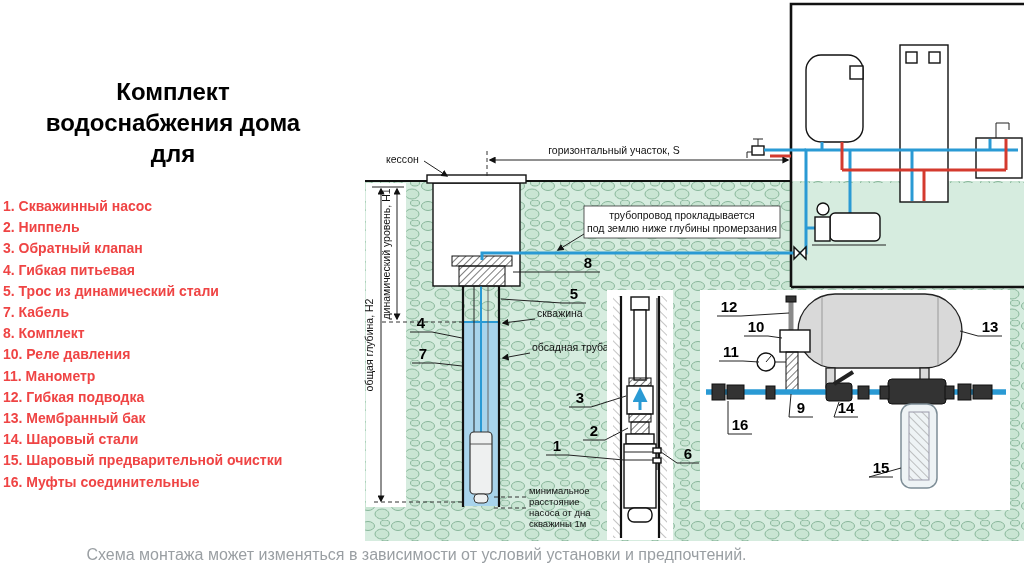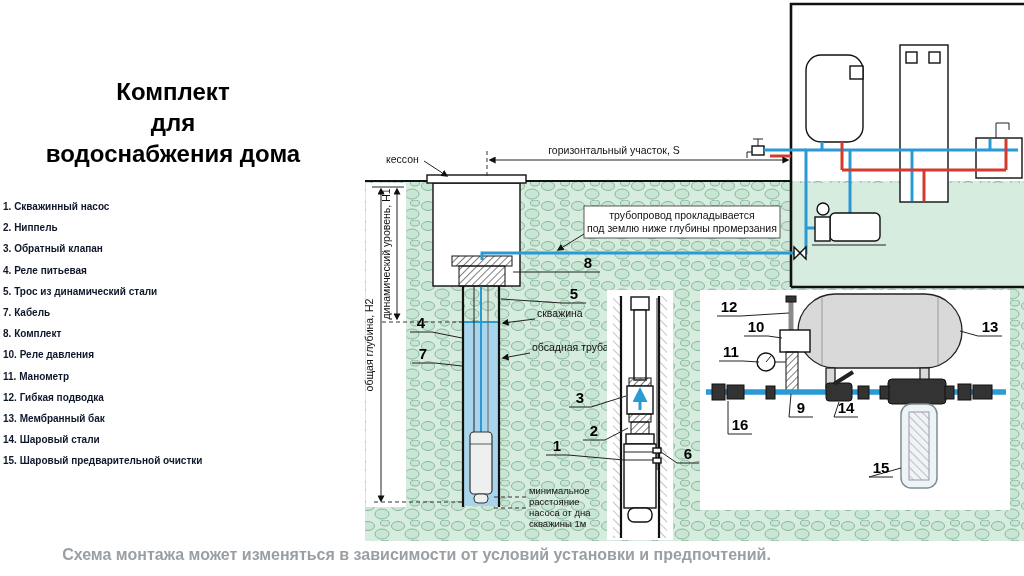--- a/index.html
+++ b/index.html
@@ -1,21 +1,21 @@
 <!DOCTYPE html>
 <html style="--ground-green: #d6ecdf; --stone-fill: #c9e5d3; --stone-line: #88b69a; --pipe-blue: #2a9ad4; --pipe-red: #d43a2e; --water-blue: #a8d4ec; --metal-gray: #d9d9d9; --fitting-dark: #333333; --footer-gray: #9a9fa3;"><head>
 <meta charset="utf-8">
 <style>
   *{margin:0;padding:0;box-sizing:border-box}
   html,body{width:1024px;height:576px;background:#fff;font-family:"Liberation Sans",sans-serif;overflow:hidden}
   .stage{position:absolute;left:0;top:0;width:1024px;height:576px;background:#fff}
   .title{position:absolute;left:8px;top:76px;width:330px;text-align:center;font-weight:bold;font-size:24px;line-height:31px;color:#000}
-  .legend{position:absolute;left:3px;top:196px;list-style:none;font-weight:bold;font-size:10px;line-height:21.2px;color:#0f172a;white-space:nowrap}
+  .legend{position:absolute;left:3px;top:196px;list-style:none;font-weight:bold;font-size:14px;line-height:21.2px;color:#ef4444;white-space:nowrap}
   .legend li span{display:inline}
-  .footer{position:absolute;left:0;top:546px;width:833px;text-align:center;font-weight:bold;font-size:16px;color:var(--footer-gray,#9a9fa3)}
+  .footer{position:absolute;left:0;top:546px;width:833px;text-align:center;font-weight:normal;font-size:16px;color:var(--footer-gray,#9a9fa3)}
   svg.diagram{position:absolute;left:0;top:0}
   svg text{font-family:"Liberation Sans",sans-serif}
   .lbl{font-size:10.5px;fill:#111}
   .lbl-s{font-size:9.5px;fill:#111}
   .co{font-size:15px;font-weight:bold;fill:#000}
   .leader{stroke:#222;stroke-width:1;fill:none}
   .dim{stroke:#222;stroke-width:1;fill:none}
   .dash{stroke:#333;stroke-width:1;fill:none;stroke-dasharray:4 3}
   .thin{stroke:#222;stroke-width:1;fill:none}
   .outline{fill:#fff;stroke:#111;stroke-width:1.4}
@@ -31,38 +31,39 @@
   .dark{fill:var(--fitting-dark,#333);stroke:#111}
   .stone{fill:var(--stone-fill,#c9e5d3);stroke:var(--stone-line,#88b69a);stroke-width:1}
 </style>
 </head>
 <body>
 
 <div class="stage">
 
   <div class="title">
     <div>Комплект</div>
+    <div>водоснабжения дома</div>
     <div>для</div>
-    <div>водоснабжения дома</div>
   </div>
 
   <ol class="legend">
     <li><span>1.</span> <span>Скважинный насос</span></li>
     <li><span>2.</span> <span>Ниппель</span></li>
     <li><span>3.</span> <span>Обратный клапан</span></li>
-    <li><span>4.</span> <span>Реле питьевая</span></li>
+    <li><span>4.</span> <span>Гибкая питьевая</span></li>
     <li><span>5.</span> <span>Трос из динамический стали</span></li>
     <li><span>7.</span> <span>Кабель</span></li>
     <li><span>8.</span> <span>Комплект</span></li>
     <li><span>10.</span> <span>Реле давления</span></li>
     <li><span>11.</span> <span>Манометр</span></li>
     <li><span>12.</span> <span>Гибкая подводка</span></li>
     <li><span>13.</span> <span>Мембранный бак</span></li>
     <li><span>14.</span> <span>Шаровый стали</span></li>
     <li><span>15.</span> <span>Шаровый предварительной очистки</span></li>
+    <li><span>16.</span> <span>Муфты соединительные</span></li>
   </ol>
 
   <svg class="diagram" width="1024" height="576" viewBox="0 0 1024 576">
     <defs>
       <marker id="arr" viewBox="0 0 10 10" refX="8" refY="5" markerWidth="7" markerHeight="7" orient="auto-start-reverse">
         <path d="M0,0 L10,5 L0,10 z" fill="#111"></path>
       </marker>
       <marker id="arrB" viewBox="0 0 10 10" refX="6" refY="5" markerWidth="5" markerHeight="5" orient="auto">
         <path d="M0,0 L10,5 L0,10 z" fill="#2a9ad4"></path>
       </marker>

